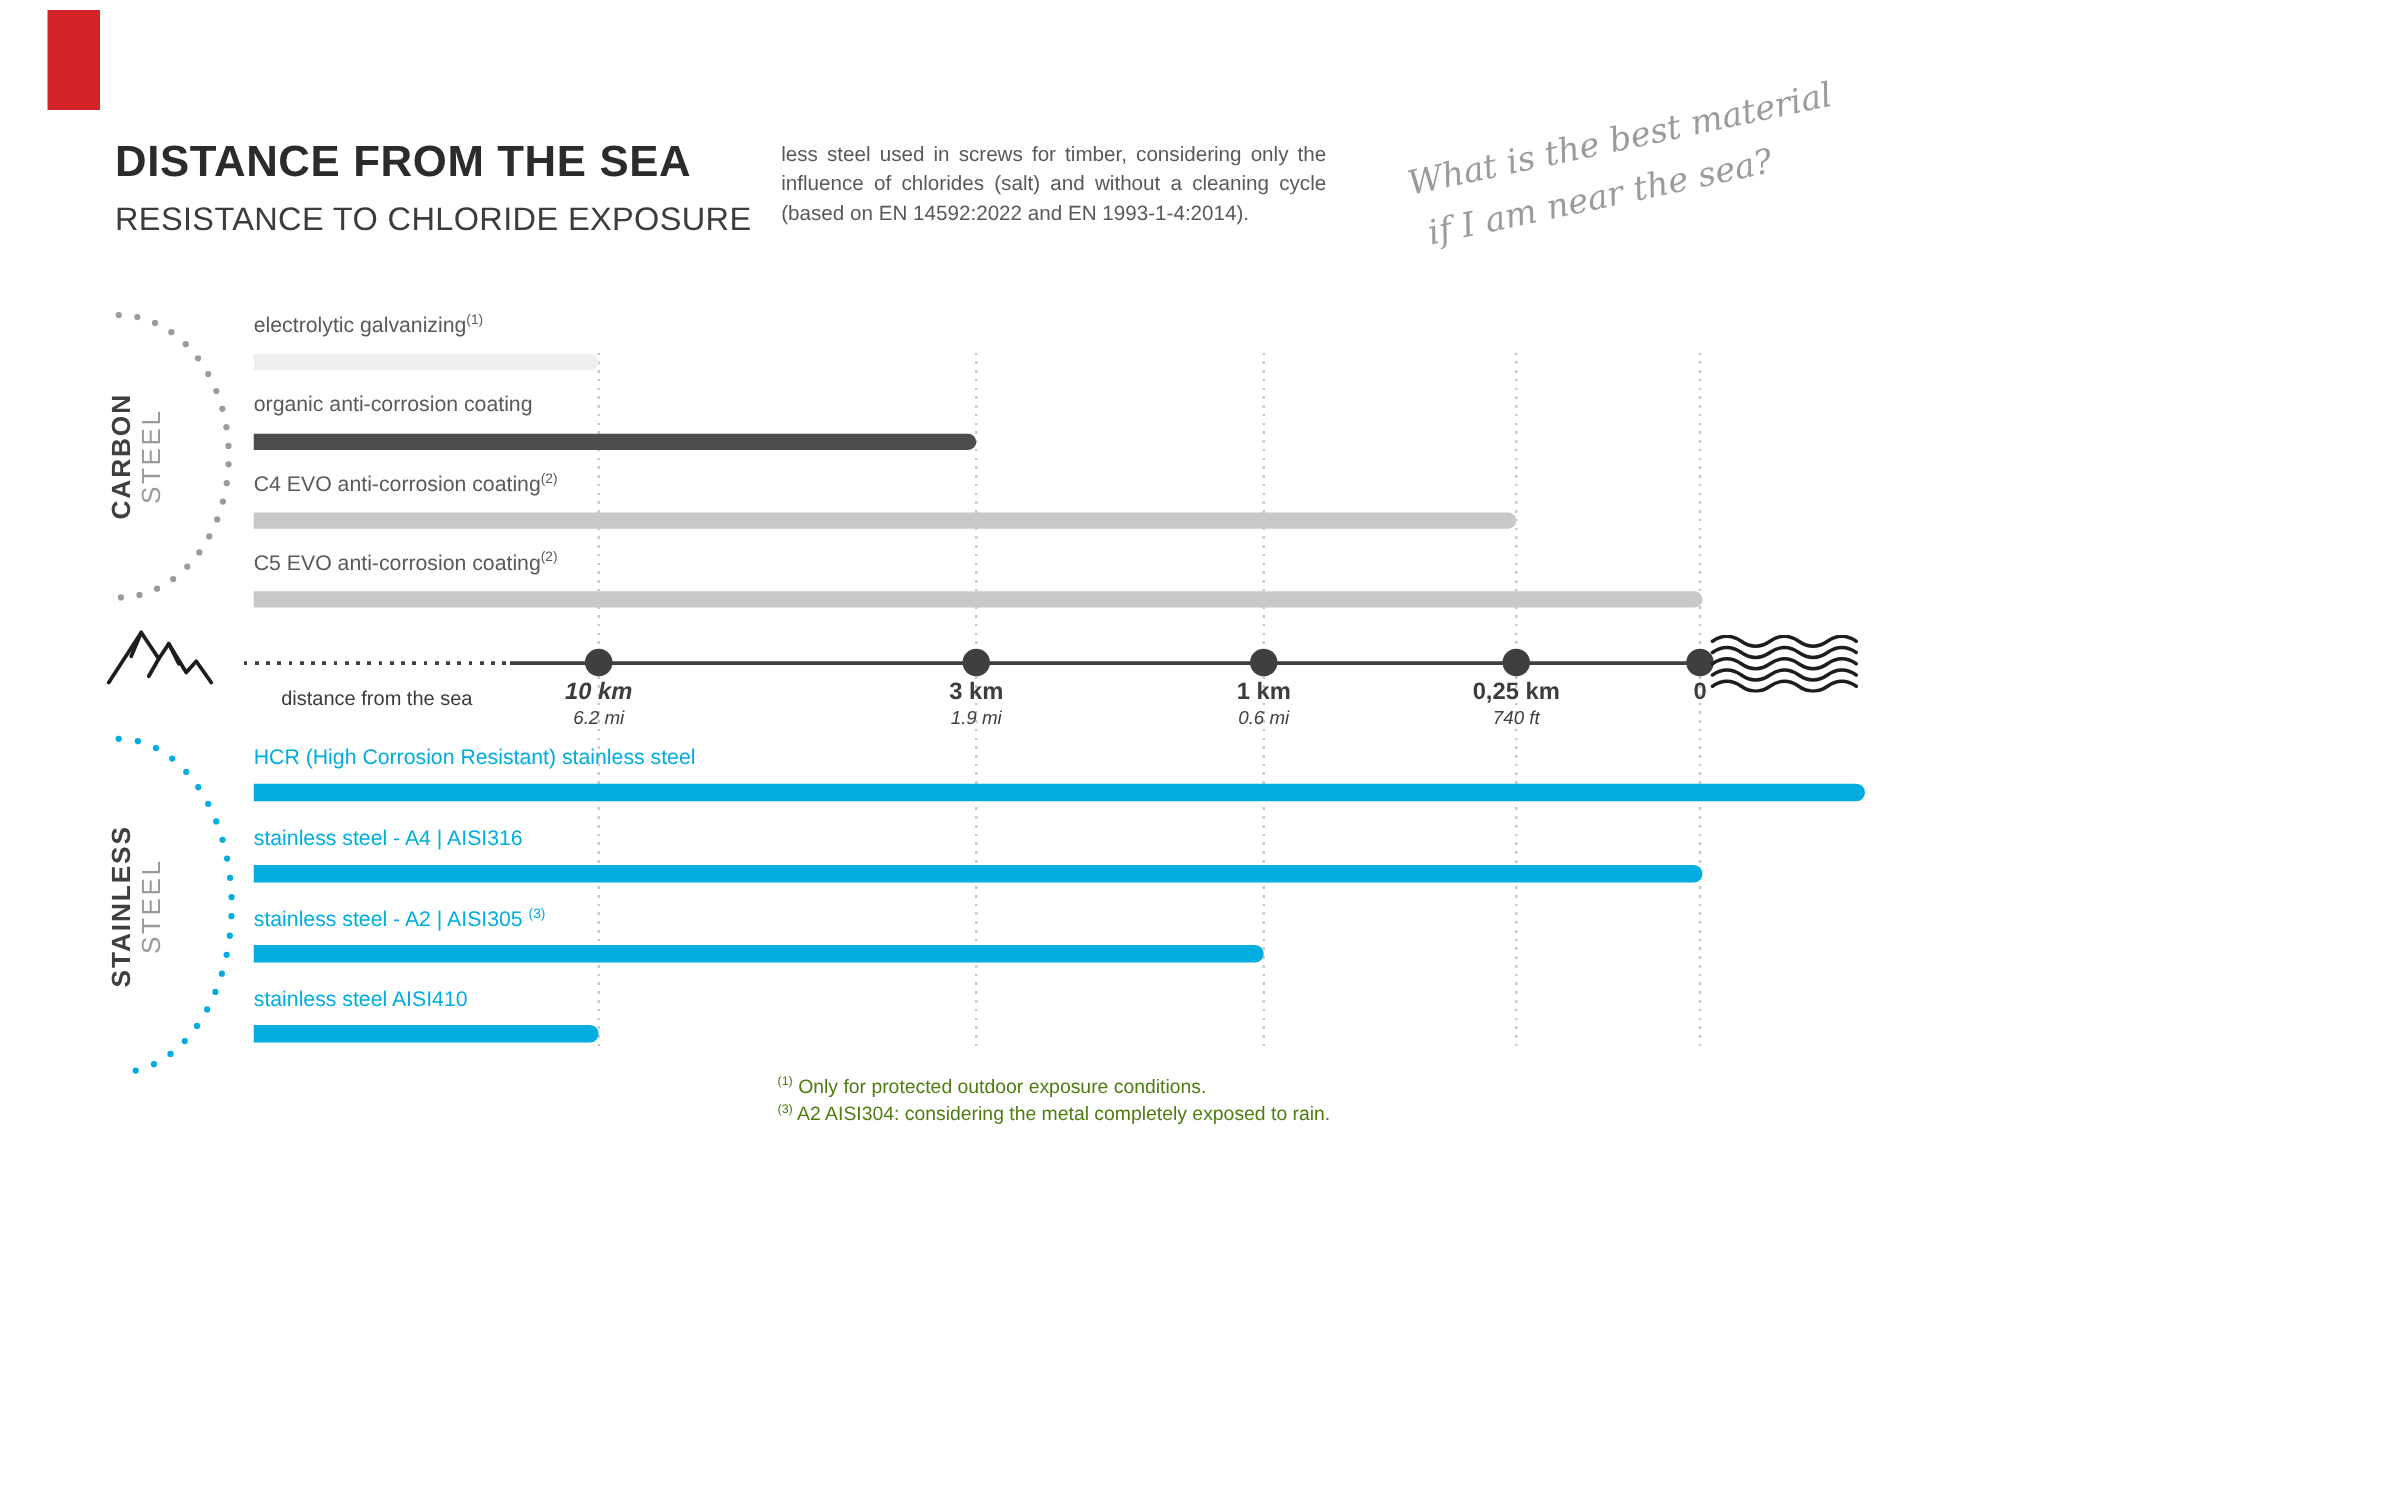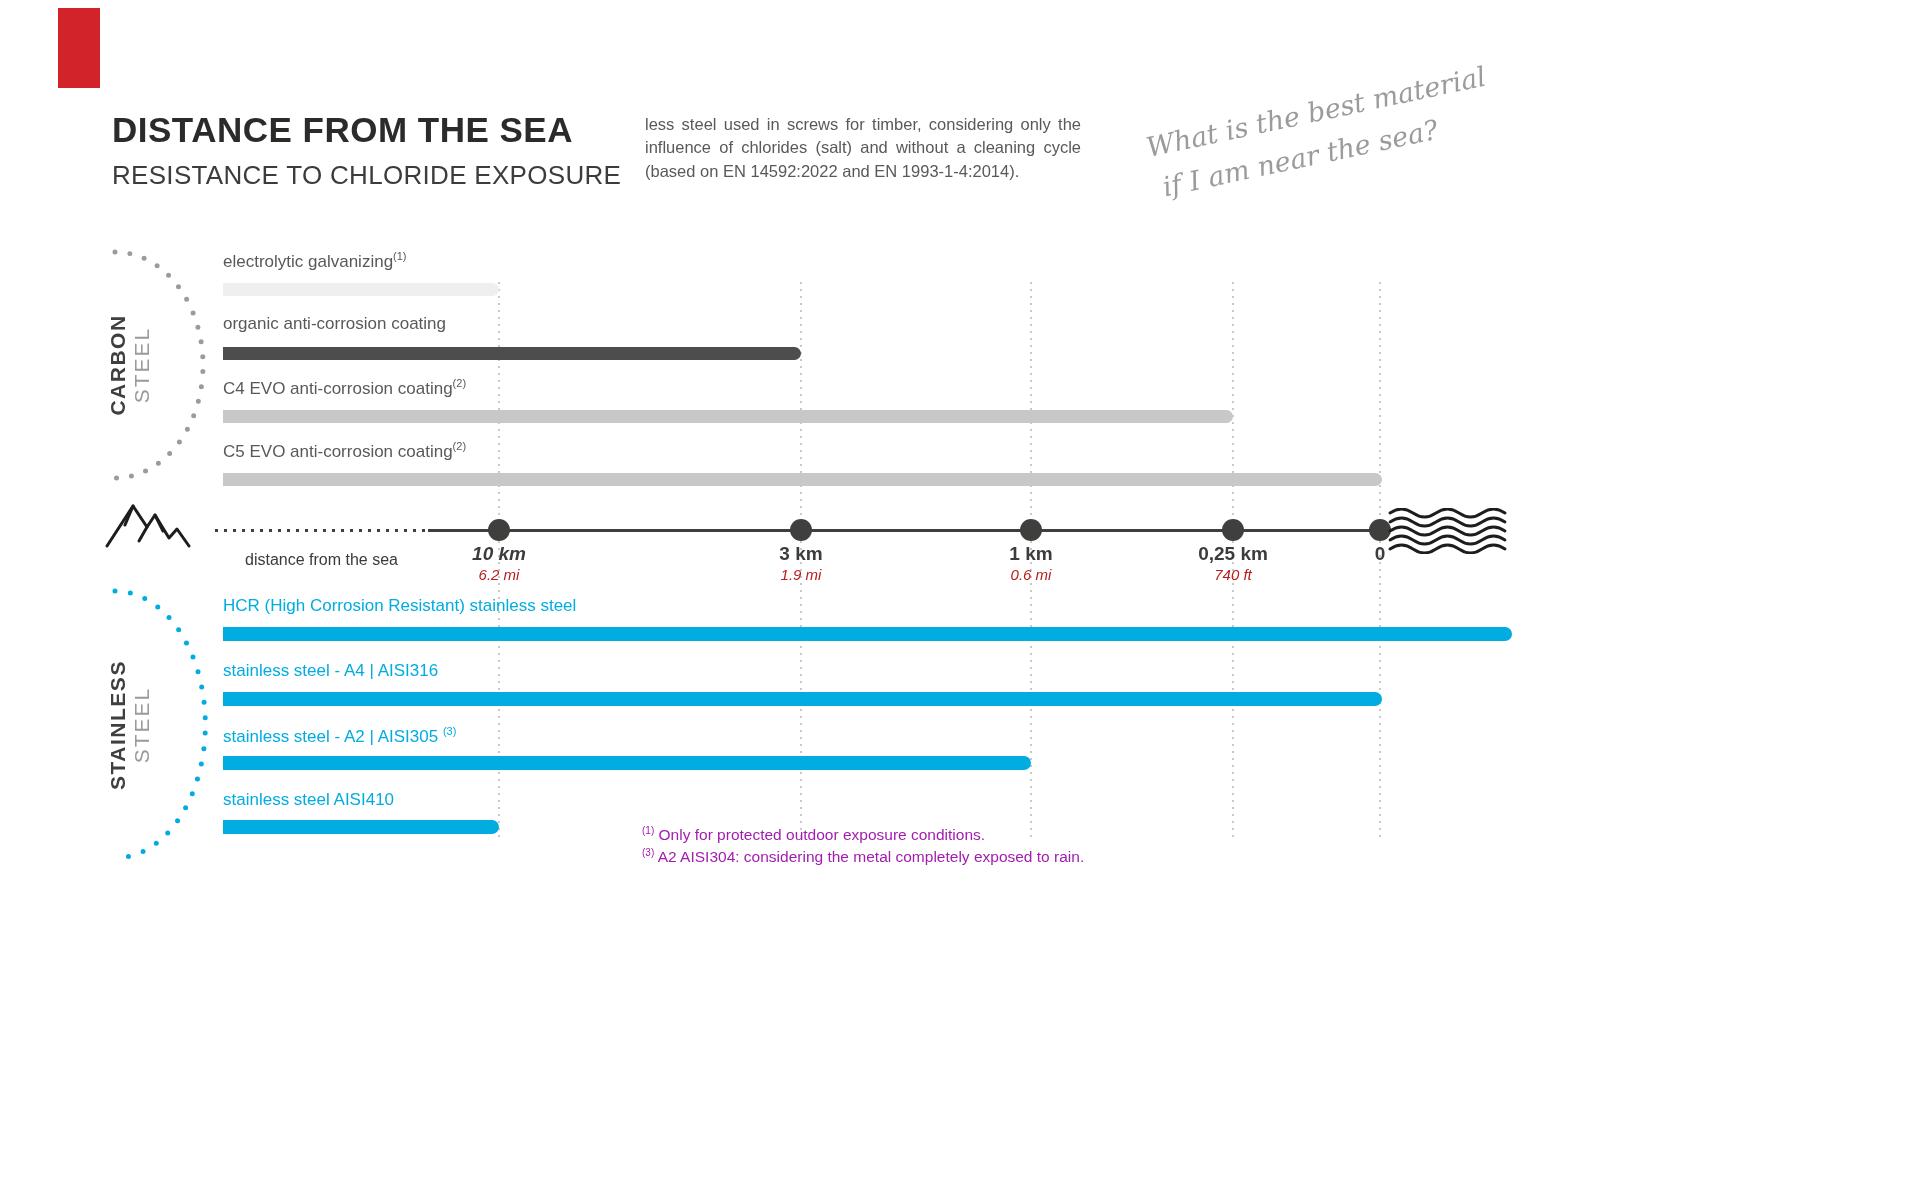--- a/index.html
+++ b/index.html
@@ -1,17 +1,17 @@
 <!DOCTYPE html>
 <html><head>
 <meta charset="utf-8">
 <style>
   html,body{margin:0;padding:0;background:#fff;}
   #stage{position:relative;width:1616px;height:1200px;background:#ffffff;overflow:hidden;
-         font-family:"Liberation Sans",sans-serif;margin-left:20px;}
+         font-family:"Liberation Sans",sans-serif;}
   #red-mark{position:absolute;left:38px;top:8px;width:42px;height:80px;background:#d2232a;}
   #title{position:absolute;left:92px;top:110px;margin:0;font-size:35px;font-weight:bold;
          color:#2b2b2a;letter-spacing:.5px;white-space:nowrap;}
   #subtitle{position:absolute;left:92px;top:160px;margin:0;font-size:26px;font-weight:normal;
          color:#3c3c3b;letter-spacing:.3px;white-space:nowrap;}
   #description{position:absolute;left:625px;top:113px;width:436px;font-size:16.5px;
          line-height:1.42;color:#58595b;}
   #description .dline{text-align:justify;text-align-last:justify;white-space:nowrap;}
   #description .dline.last{text-align-last:left;}
   #handnote{position:absolute;left:1128px;top:96px;width:296px;transform:rotate(-12deg);
@@ -27,28 +27,28 @@
   .gridline{position:absolute;top:282px;height:558px;width:2px;z-index:0;
          background:repeating-linear-gradient(to bottom,#c9c9c9 0 2px,transparent 2px 7px);}
   .row-label{position:absolute;left:203px;font-size:17px;z-index:2;white-space:nowrap;}
   .row-label sup{font-size:11px;}
   .bar{position:absolute;left:203px;z-index:2;border-radius:0 8px 8px 0;}
   .tick-dot{position:absolute;width:22px;height:22px;border-radius:50%;background:#3f3f3e;
          top:519px;z-index:3;}
   .tick-km{position:absolute;top:543px;width:140px;text-align:center;font-size:19px;
          font-weight:bold;color:#3c3c3b;z-index:3;white-space:nowrap;}
   .tick-mi{position:absolute;top:566px;width:140px;text-align:center;font-size:15px;
-         font-style:italic;color:#b91c1c;z-index:3;white-space:nowrap;}
+         font-style:italic;color:#404040;z-index:3;white-space:nowrap;}
   #axis-solid{position:absolute;left:408px;top:529px;width:952px;height:3px;background:#3f3f3e;z-index:3;}
   #axis-dotted{position:absolute;left:195px;top:529px;width:213px;height:3px;z-index:3;
          background:repeating-linear-gradient(to right,#3f3f3e 0 3px,transparent 3px 9px);}
   #distance-label{position:absolute;left:225px;top:551px;font-size:16px;color:#3a3a39;z-index:3;}
   #mountain{position:absolute;left:84px;top:500px;z-index:3;}
   #waves{position:absolute;left:1368px;top:508px;z-index:3;}
-  #footnotes{position:absolute;left:622px;top:824px;font-size:15.5px;color:#a21caf;line-height:1.33;}
+  #footnotes{position:absolute;left:622px;top:859px;font-size:15.5px;color:#4d7c0f;line-height:1.33;}
   #footnotes .fnote sup{font-size:10px;}
   .arc-svg{position:absolute;z-index:1;}
 </style>
 </head>
 <body>
 
 <div id="stage">
 
   <div id="red-mark"></div>
 

